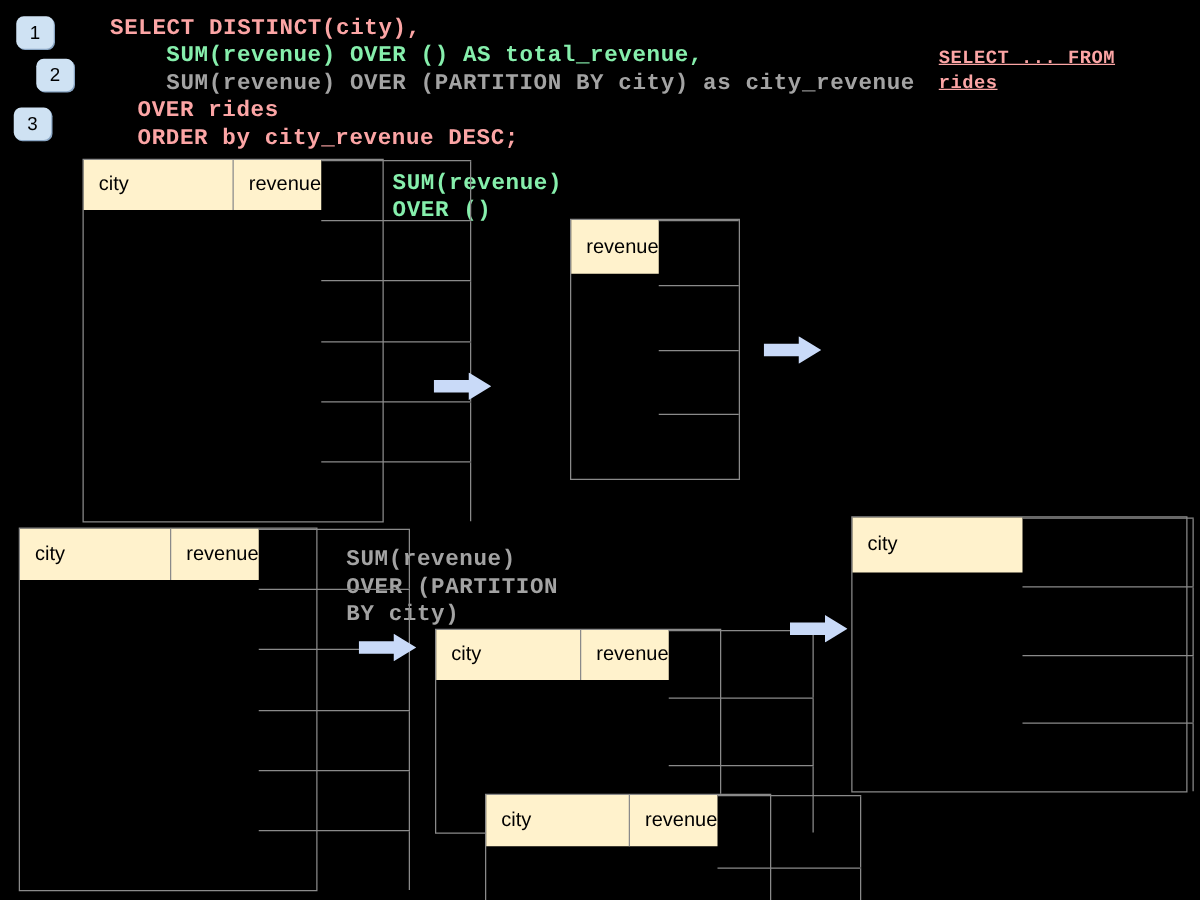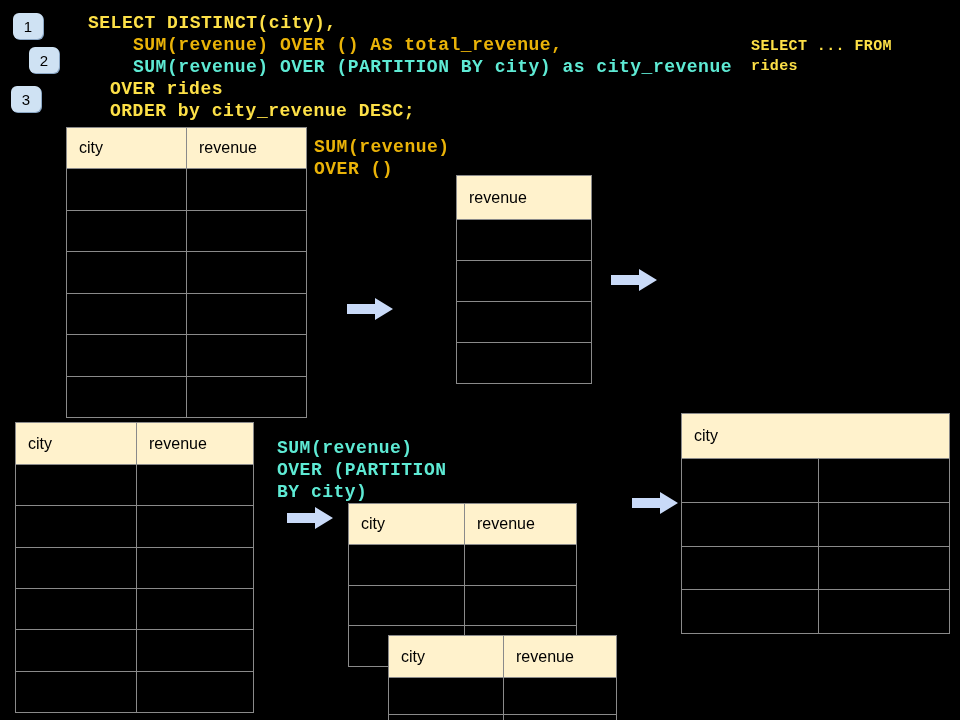--- a/index.html
+++ b/index.html
@@ -16,40 +16,40 @@
   
   .code {
     position: absolute;
     font-family: "Liberation Mono", "DejaVu Sans Mono", monospace;
     font-weight: bold;
     font-size: 18px;
     line-height: 22px;
     letter-spacing: 0.5px;
     white-space: pre-line;
   }
-  .code-sm { font-size: 15px; line-height: 20px; letter-spacing: 0.4px; }
-  .c-purple { color: #fde047; }
-  .c-red    { color: #eab308; }
-  .c-green  { color: #5eead4; }
+  .code-sm { font-size: 15px; line-height: 20px; letter-spacing: 0.4px; text-decoration: underline; }
+  .c-purple { color: #fca5a5; }
+  .c-red    { color: #86efac; }
+  .c-green  { color: #a3a3a3; }
 
   
   .badge {
     position: absolute;
     width: 30px; height: 26px;
     background: #cfe2f3;
     border-radius: 6px;
     display: flex; align-items: center; justify-content: center;
     color: #000; font-size: 15px;
     box-shadow: 1px 1px 0 #8aa6c4;
   }
 
   
   .table {
     position: absolute;
-    display: flex; flex-direction: column;
+    display: flex; flex-direction: row;
     border: 1px solid #8a8a8a;
     background: #000;
   }
   .thead {
     flex: none;
     display: grid;
     background: #fff2cc;
     color: #000;
     font-size: 16px;
     height: 40px;

